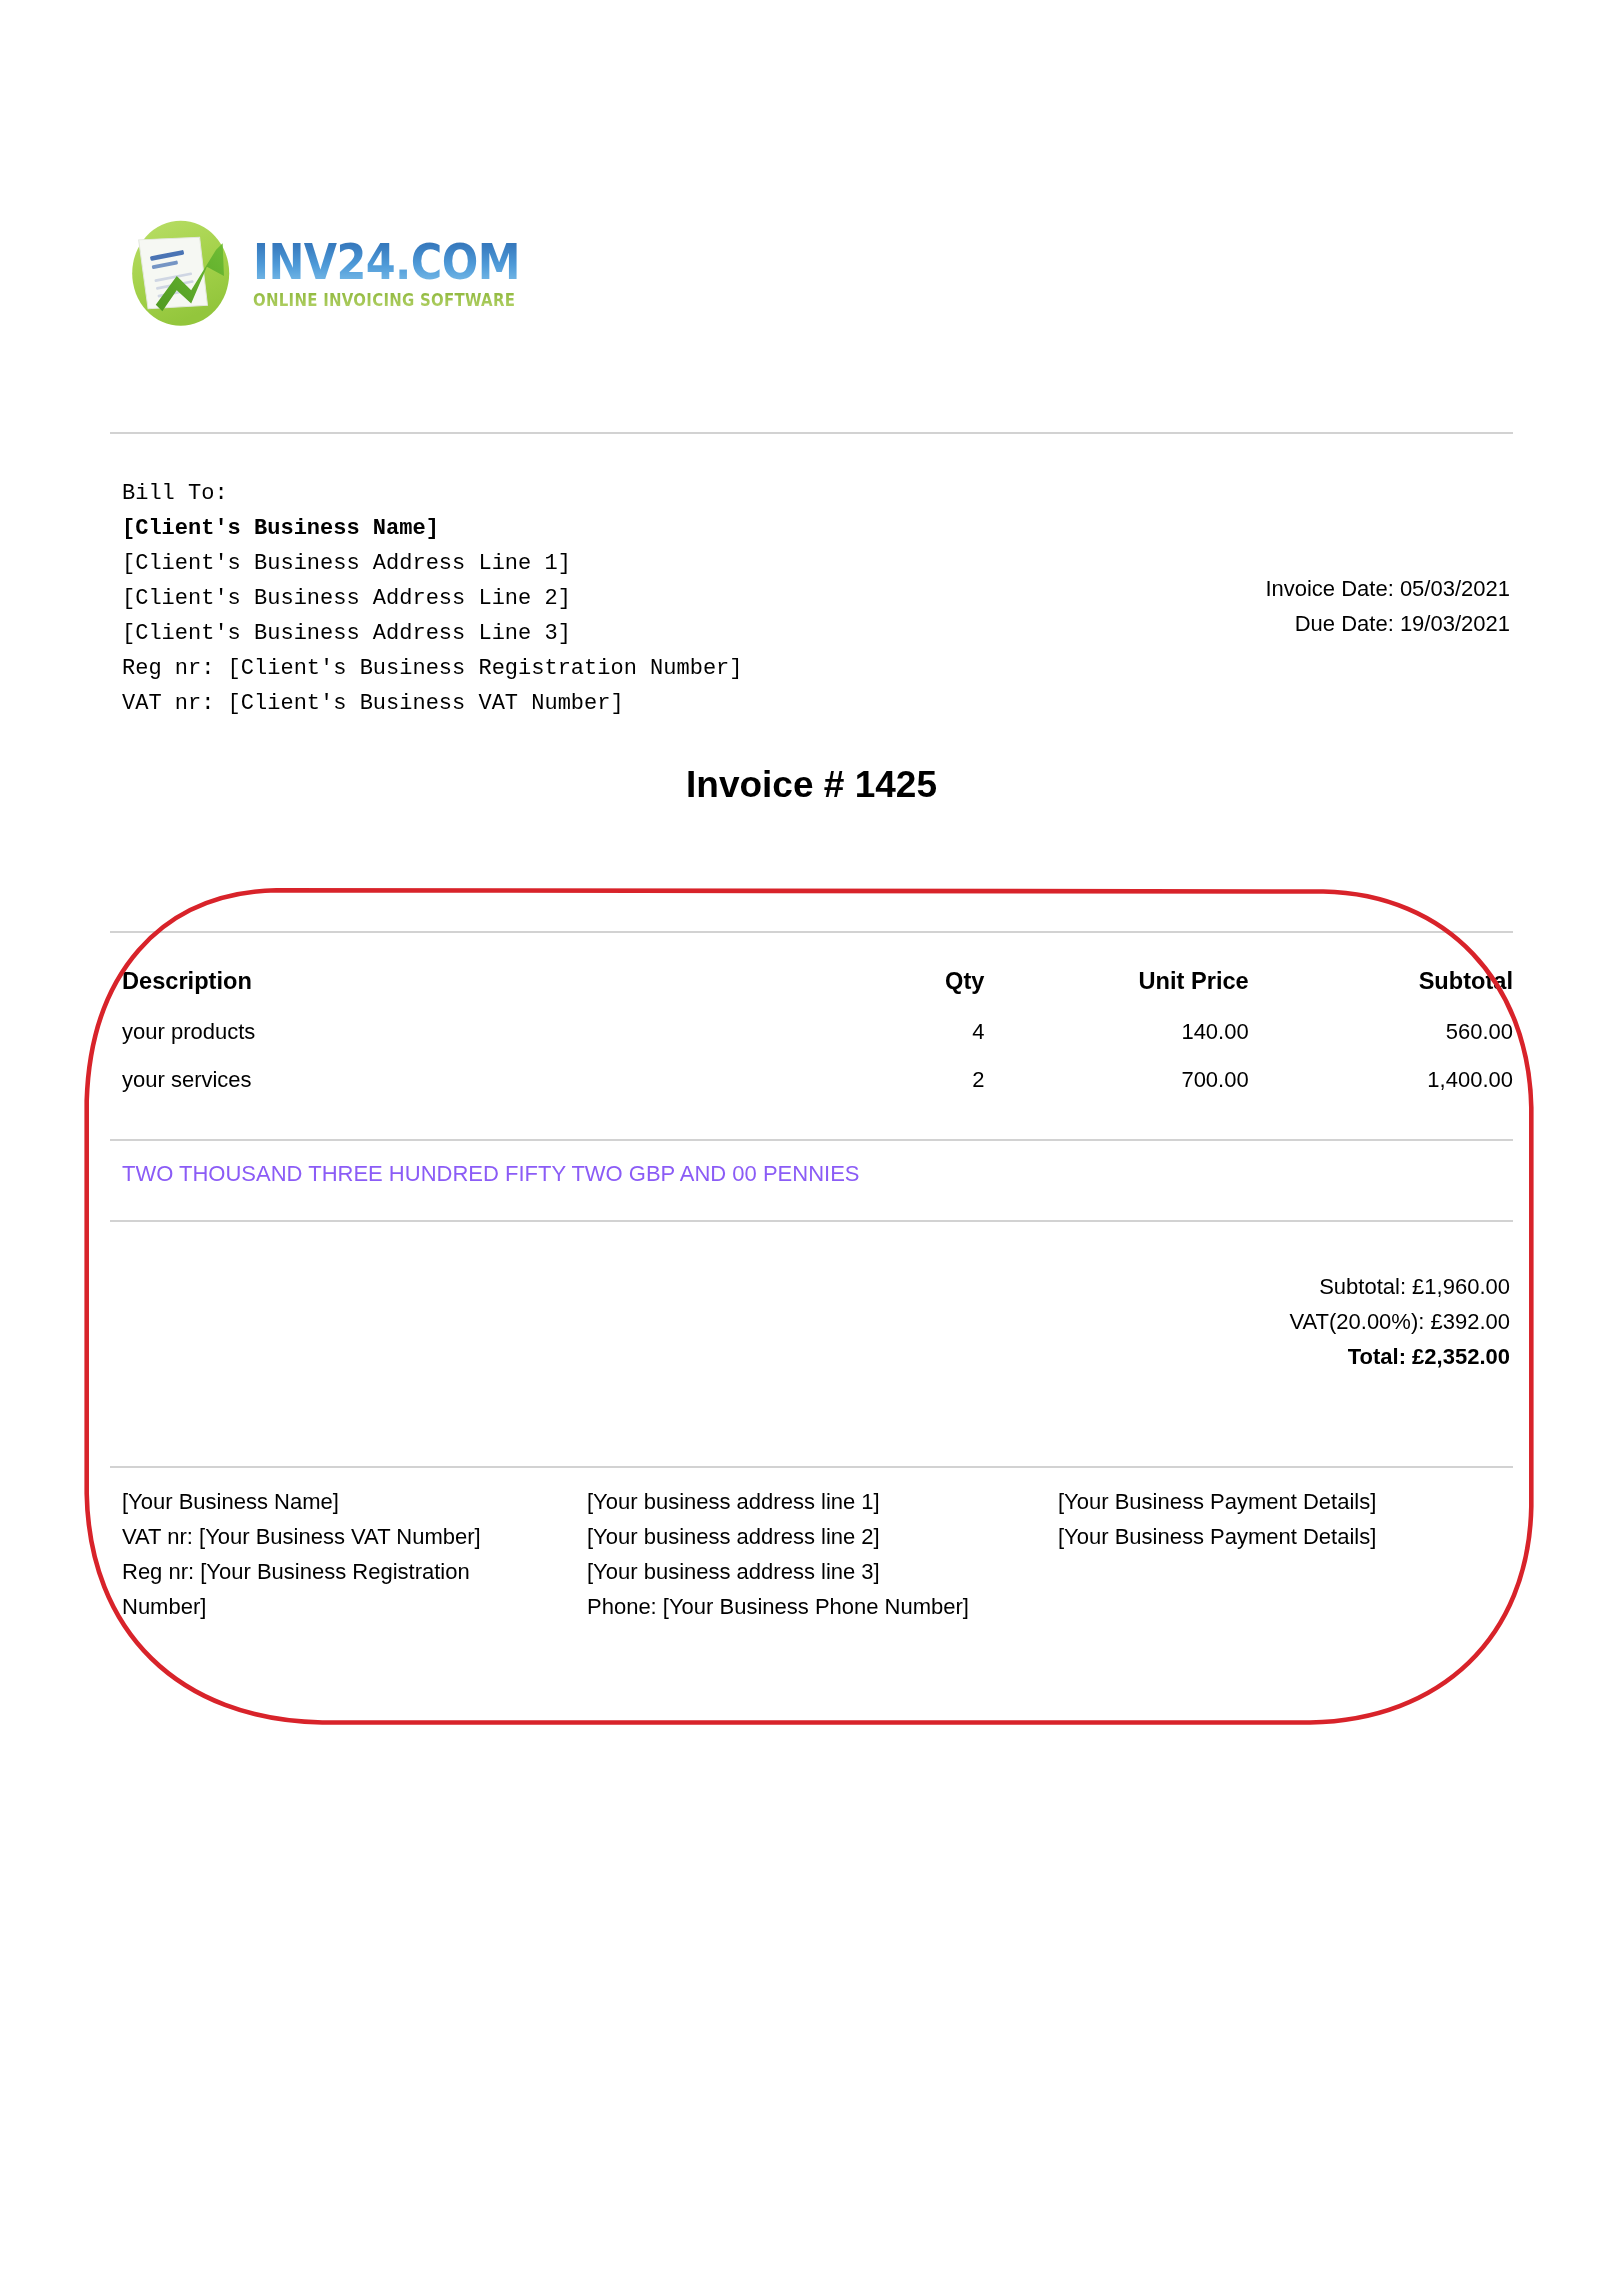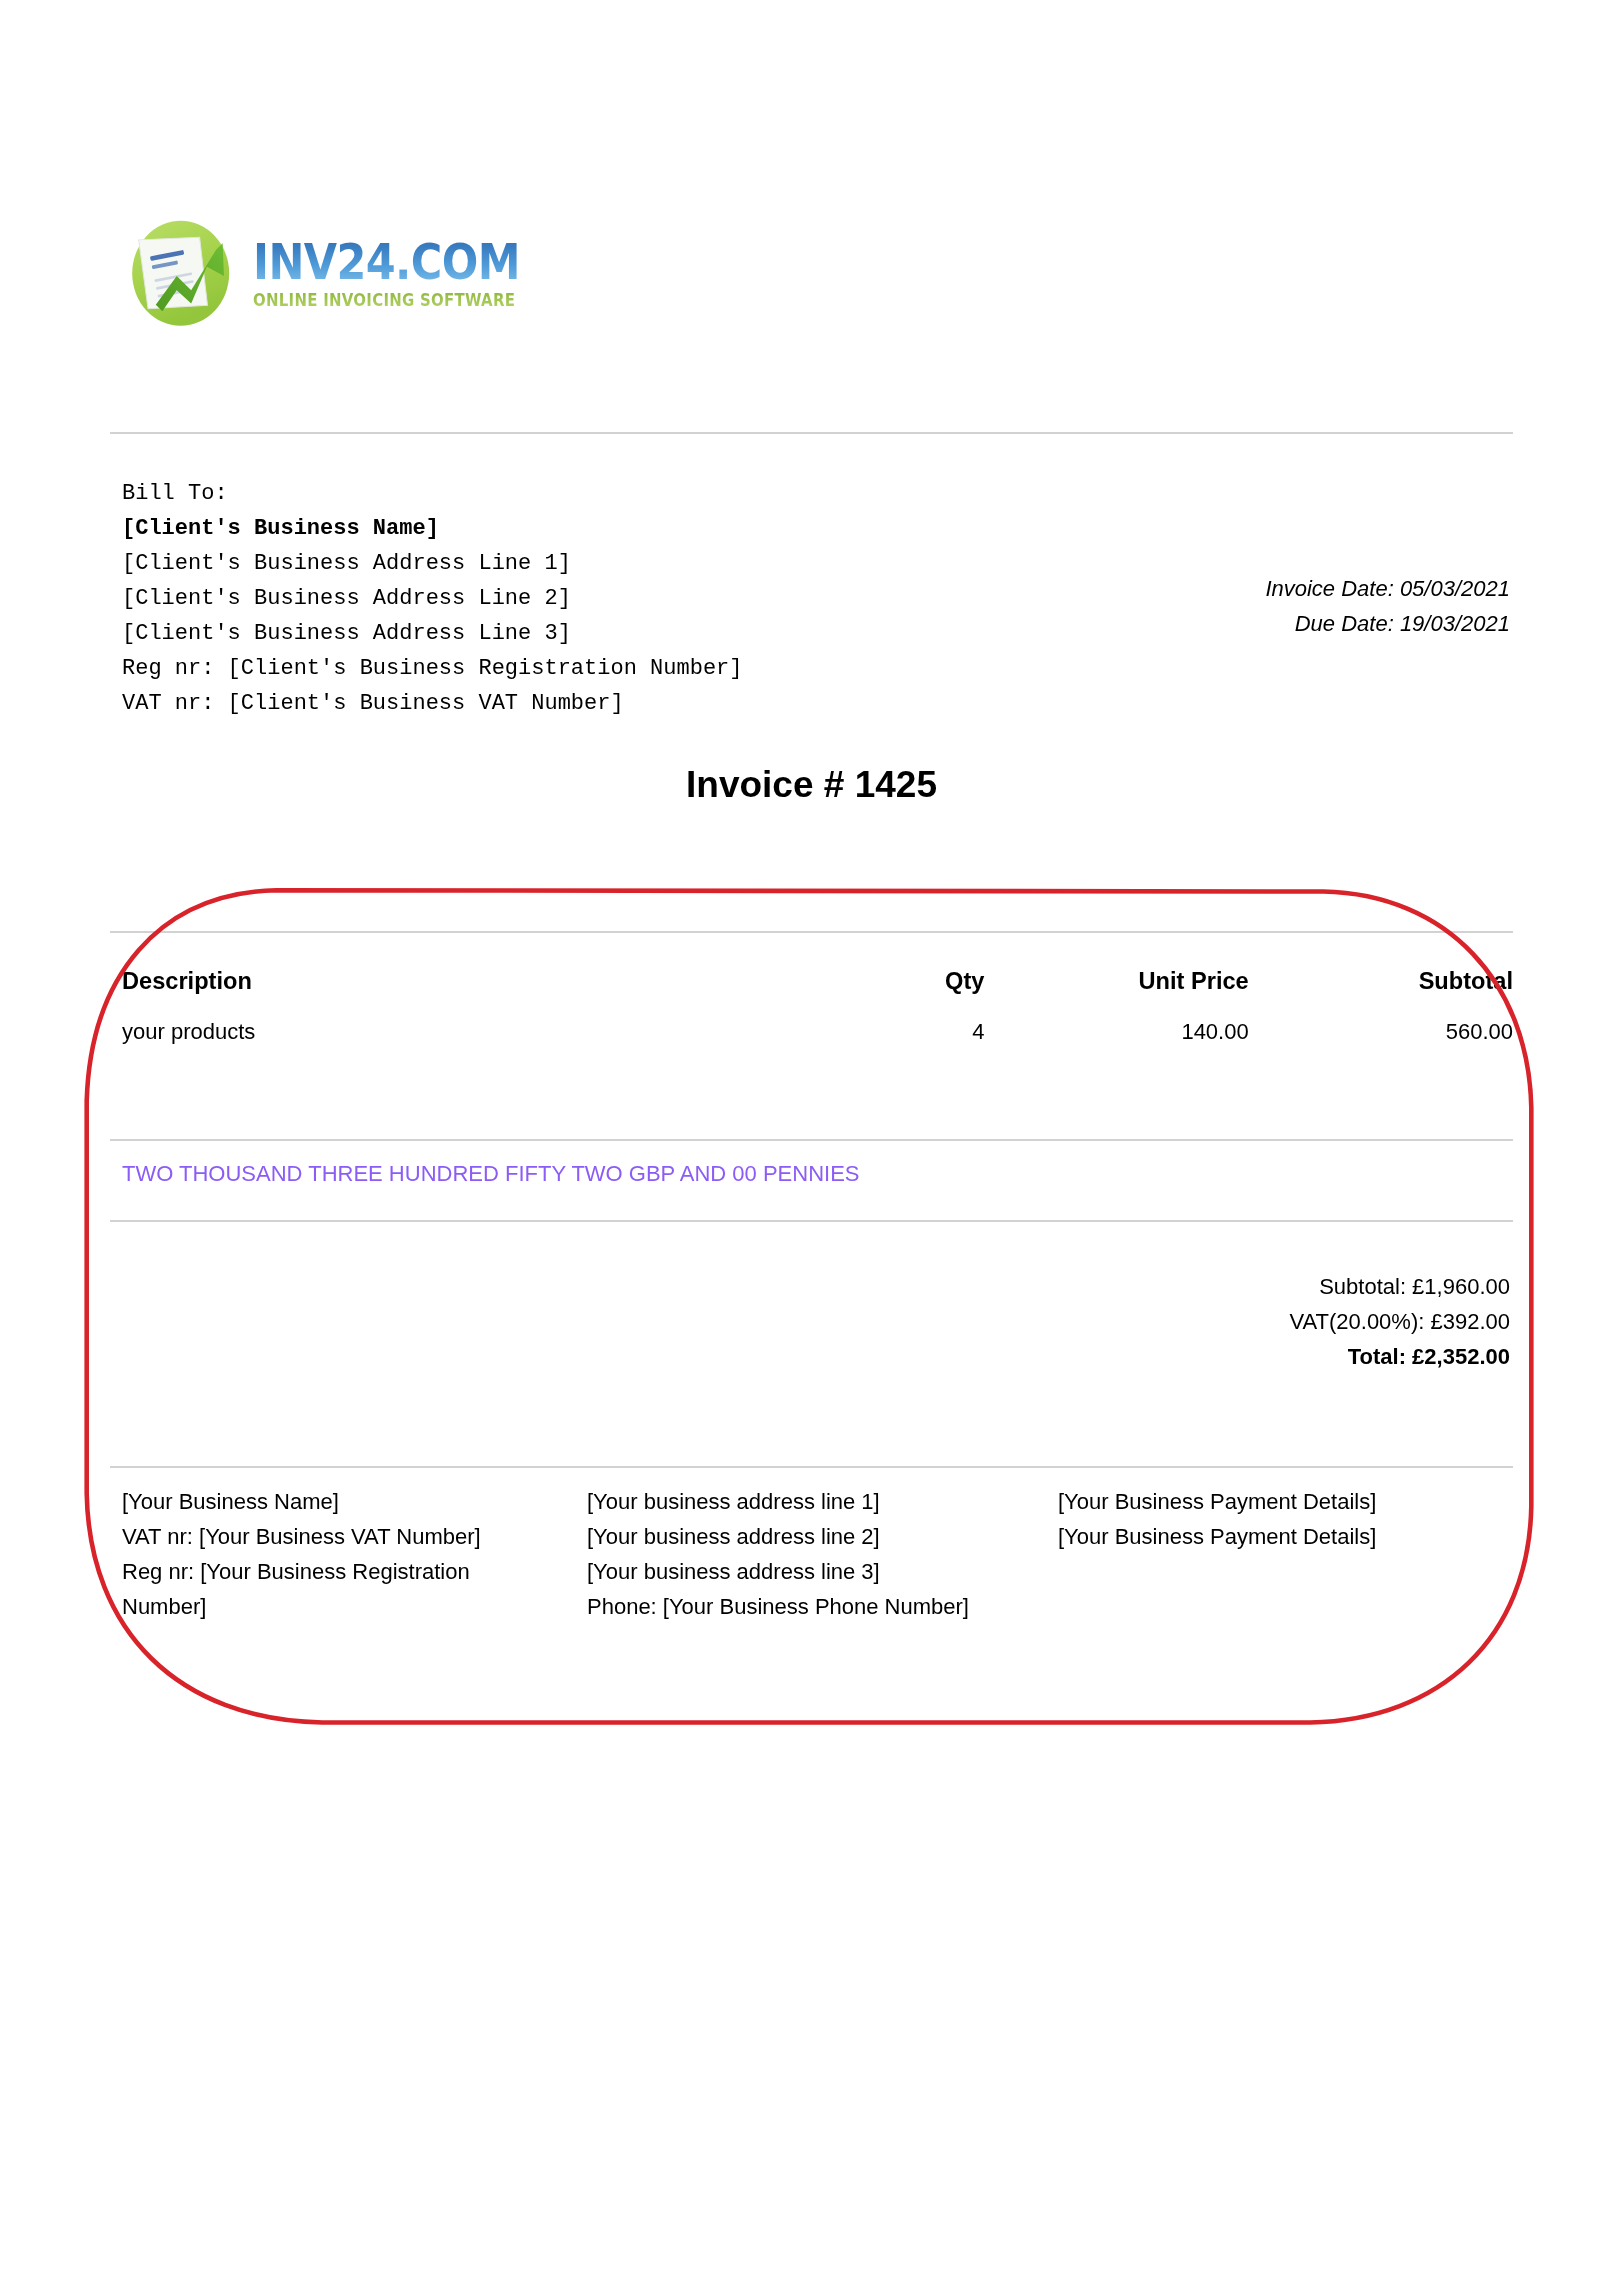--- a/index.html
+++ b/index.html
@@ -92,21 +92,20 @@
 
   
   .dates {
     position: absolute;
     right: 113px;
     top: 571px;
     text-align: right;
     font-size: 22px;
     line-height: 35px;
     white-space: nowrap;
-    font-style: italic;
   }
 
   
   .invoice-title {
     position: absolute;
     left: 0;
     right: 0;
     top: 764px;
     text-align: center;
     font-size: 37px;
@@ -252,20 +251,26 @@
         <th class="col-sub">Subtotal</th>
       </tr>
     </thead>
     <tbody>
       <tr>
         <td class="col-desc">your products</td>
         <td class="col-qty">4</td>
         <td class="col-price">140.00</td>
         <td class="col-sub">560.00</td>
       </tr>
+      <tr>
+        <td class="col-desc">your services</td>
+        <td class="col-qty">2</td>
+        <td class="col-price">700.00</td>
+        <td class="col-sub">1,400.00</td>
+      </tr>
     </tbody>
   </table>
 
   <div class="amount-words">TWO THOUSAND THREE HUNDRED FIFTY TWO GBP AND 00 PENNIES</div>
 
   <div class="totals">
     <div>Subtotal: £1,960.00</div>
     <div>VAT(20.00%): £392.00</div>
     <div class="grand">Total: £2,352.00</div>
   </div>

